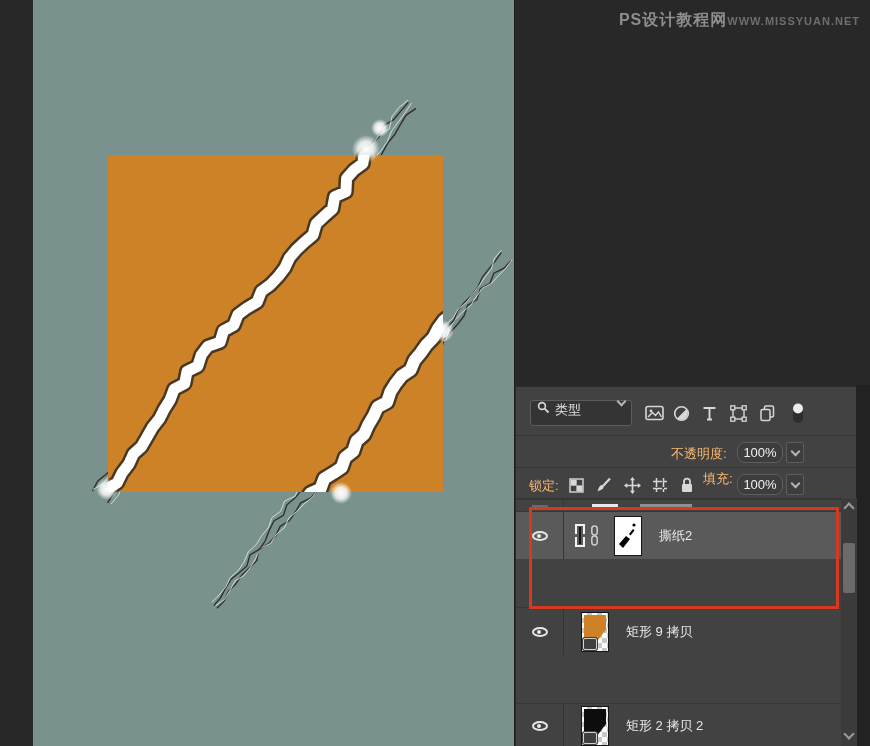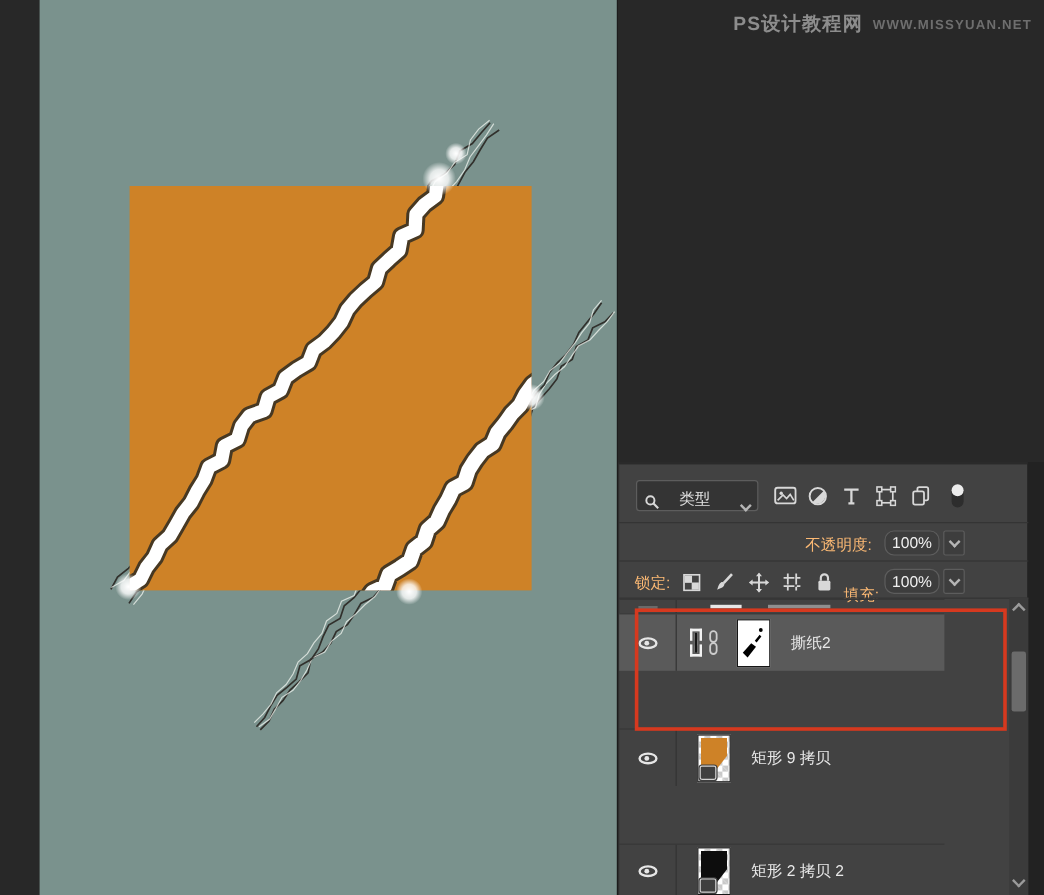--- a/index.html
+++ b/index.html
@@ -8,56 +8,56 @@
   .abs { position:absolute; }
   #app { position:relative; width:870px; height:746px; background:#282828; }
 
   
   #canvas { left:33px; top:0; width:482px; height:746px; background:#7a928d;
             border-right:1px solid #1c1c1c; }
   #orange-rect { left:75px; top:155px; width:335px; height:337px; background:#ce8227; }
   #tears { left:0; top:0; width:870px; height:746px; pointer-events:none; }
 
   
-  #watermark { right:10px; top:10px; display:flex; align-items:center; gap:8px; }
+  #watermark { right:10px; top:10px; display:flex; align-items:center; gap:0; }
   #wm-name { font-size:16px; font-weight:bold; color:#8d8d8d; letter-spacing:1px; }
   #wm-url  { font-size:11px; font-weight:bold; color:#6e6e6e; letter-spacing:1px; }
 
   
   #panel { left:515px; top:385px; width:341px; height:361px; background:#424242;
            border-top:2px solid #2a2a2a; border-left:1px solid #2e2e2e; font-size:13px; color:#d6d6d6; }
   #panel-right-strip { left:856px; top:385px; width:14px; height:361px; background:#222; }
 
   .divider { position:absolute; left:0; width:341px; height:1px; background:#343434; }
 
   
   #search-box { left:14px; top:13px; width:102px; height:26px; background:#343434;
                 border:1px solid #5d5d5d; border-radius:3px; display:flex;
-                align-items:flex-end; padding:0 6px; gap:16px; }
+                align-items:flex-start; padding:0 6px; gap:5px; }
   #search-box .lbl { flex:1; color:#e2e2e2; }
   .chev { width:7px; height:7px; border-right:2px solid #b5b5b5; border-bottom:2px solid #b5b5b5;
           transform:rotate(45deg); margin-top:-3px; }
   .ficon { position:absolute; top:15px; width:24px; height:22px; display:flex;
            align-items:center; justify-content:center; }
 
   
   #blend-select { left:13px; top:54px; width:136px; height:24px; background:#343434;
                   border:1px solid #5d5d5d; border-radius:3px; display:flex; align-items:center;
                   padding:0 7px; }
   #blend-select .lbl { flex:1; color:#e2e2e2; }
   .plabel { position:absolute; color:#fdba74; }
   .valbox { position:absolute; width:46px; height:21px; background:#3d3d3d; border:1px solid #5d5d5d;
             border-radius:8px; color:#f0f0f0; display:flex; align-items:center; justify-content:center; }
   .chevbtn { position:absolute; width:18px; height:21px; background:#3d3d3d; border:1px solid #5d5d5d;
              border-radius:2px; display:flex; align-items:center; justify-content:center; }
   .lkicon { position:absolute; top:86px; width:24px; height:24px; display:flex;
             align-items:center; justify-content:center; }
 
   
-  .lrow { position:absolute; left:0; width:271px; border-top:1px solid #373737; display:flex; }
+  .lrow { position:absolute; left:0; width:325px; border-top:1px solid #373737; display:flex; }
   .eyecell { width:48px; display:flex; align-items:center; justify-content:center;
              border-right:1px solid #333; flex:none; }
   .eye { width:16px; height:10px; border:2px solid #e6e6e6; border-radius:50%; position:relative; }
   .eye::after { content:''; position:absolute; left:3px; top:1px; width:4px; height:4px;
                 border-radius:50%; background:#e6e6e6; }
   .lbody { display:flex; align-items:center; flex:1; gap:0; }
   .thumb { border:1px solid #161616; flex:none; position:relative; }
   .checker { background-color:#fff;
     background-image:linear-gradient(45deg,#c9c9c9 25%,transparent 25%,transparent 75%,#c9c9c9 75%),
                      linear-gradient(45deg,#c9c9c9 25%,transparent 25%,transparent 75%,#c9c9c9 75%);
@@ -240,21 +240,21 @@
       <svg class="icon" width="16" height="16" viewBox="0 0 16 16">
         <path d="M4.5 1 V15 M11.5 1 V15 M1 4.5 H15 M1 11.5 H15" stroke="#d8d8d8" stroke-width="1.5" fill="none" stroke-dasharray="9 2"></path>
       </svg>
     </div>
     <div class="lkicon" style="left:159px">
       <svg class="icon" width="14" height="16" viewBox="0 0 14 16">
         <path d="M4 7 V4.6 A3 3 0 0 1 10 4.6 V7" fill="none" stroke="#d8d8d8" stroke-width="1.8"></path>
         <rect x="2" y="7" width="10" height="8" rx="1.2" fill="#d8d8d8"></rect>
       </svg>
     </div>
-    <span class="plabel" style="left:187px; top:100px">填充:</span>
+    <span class="plabel" style="left:187px; top:83px">填充:</span>
     <div class="valbox" style="left:221px; top:87px">100%</div>
     <div class="chevbtn" style="left:270px; top:87px">
       <span class="chev"></span>
     </div>
 
     <div class="divider" style="top:111px"></div>
 
     <div class="lrow" style="top:112px; height:12px; overflow:hidden">
       <div class="eyecell" style="height:12px">
           <span style="width:16px;height:3px;background:#6a6a6a"></span>

